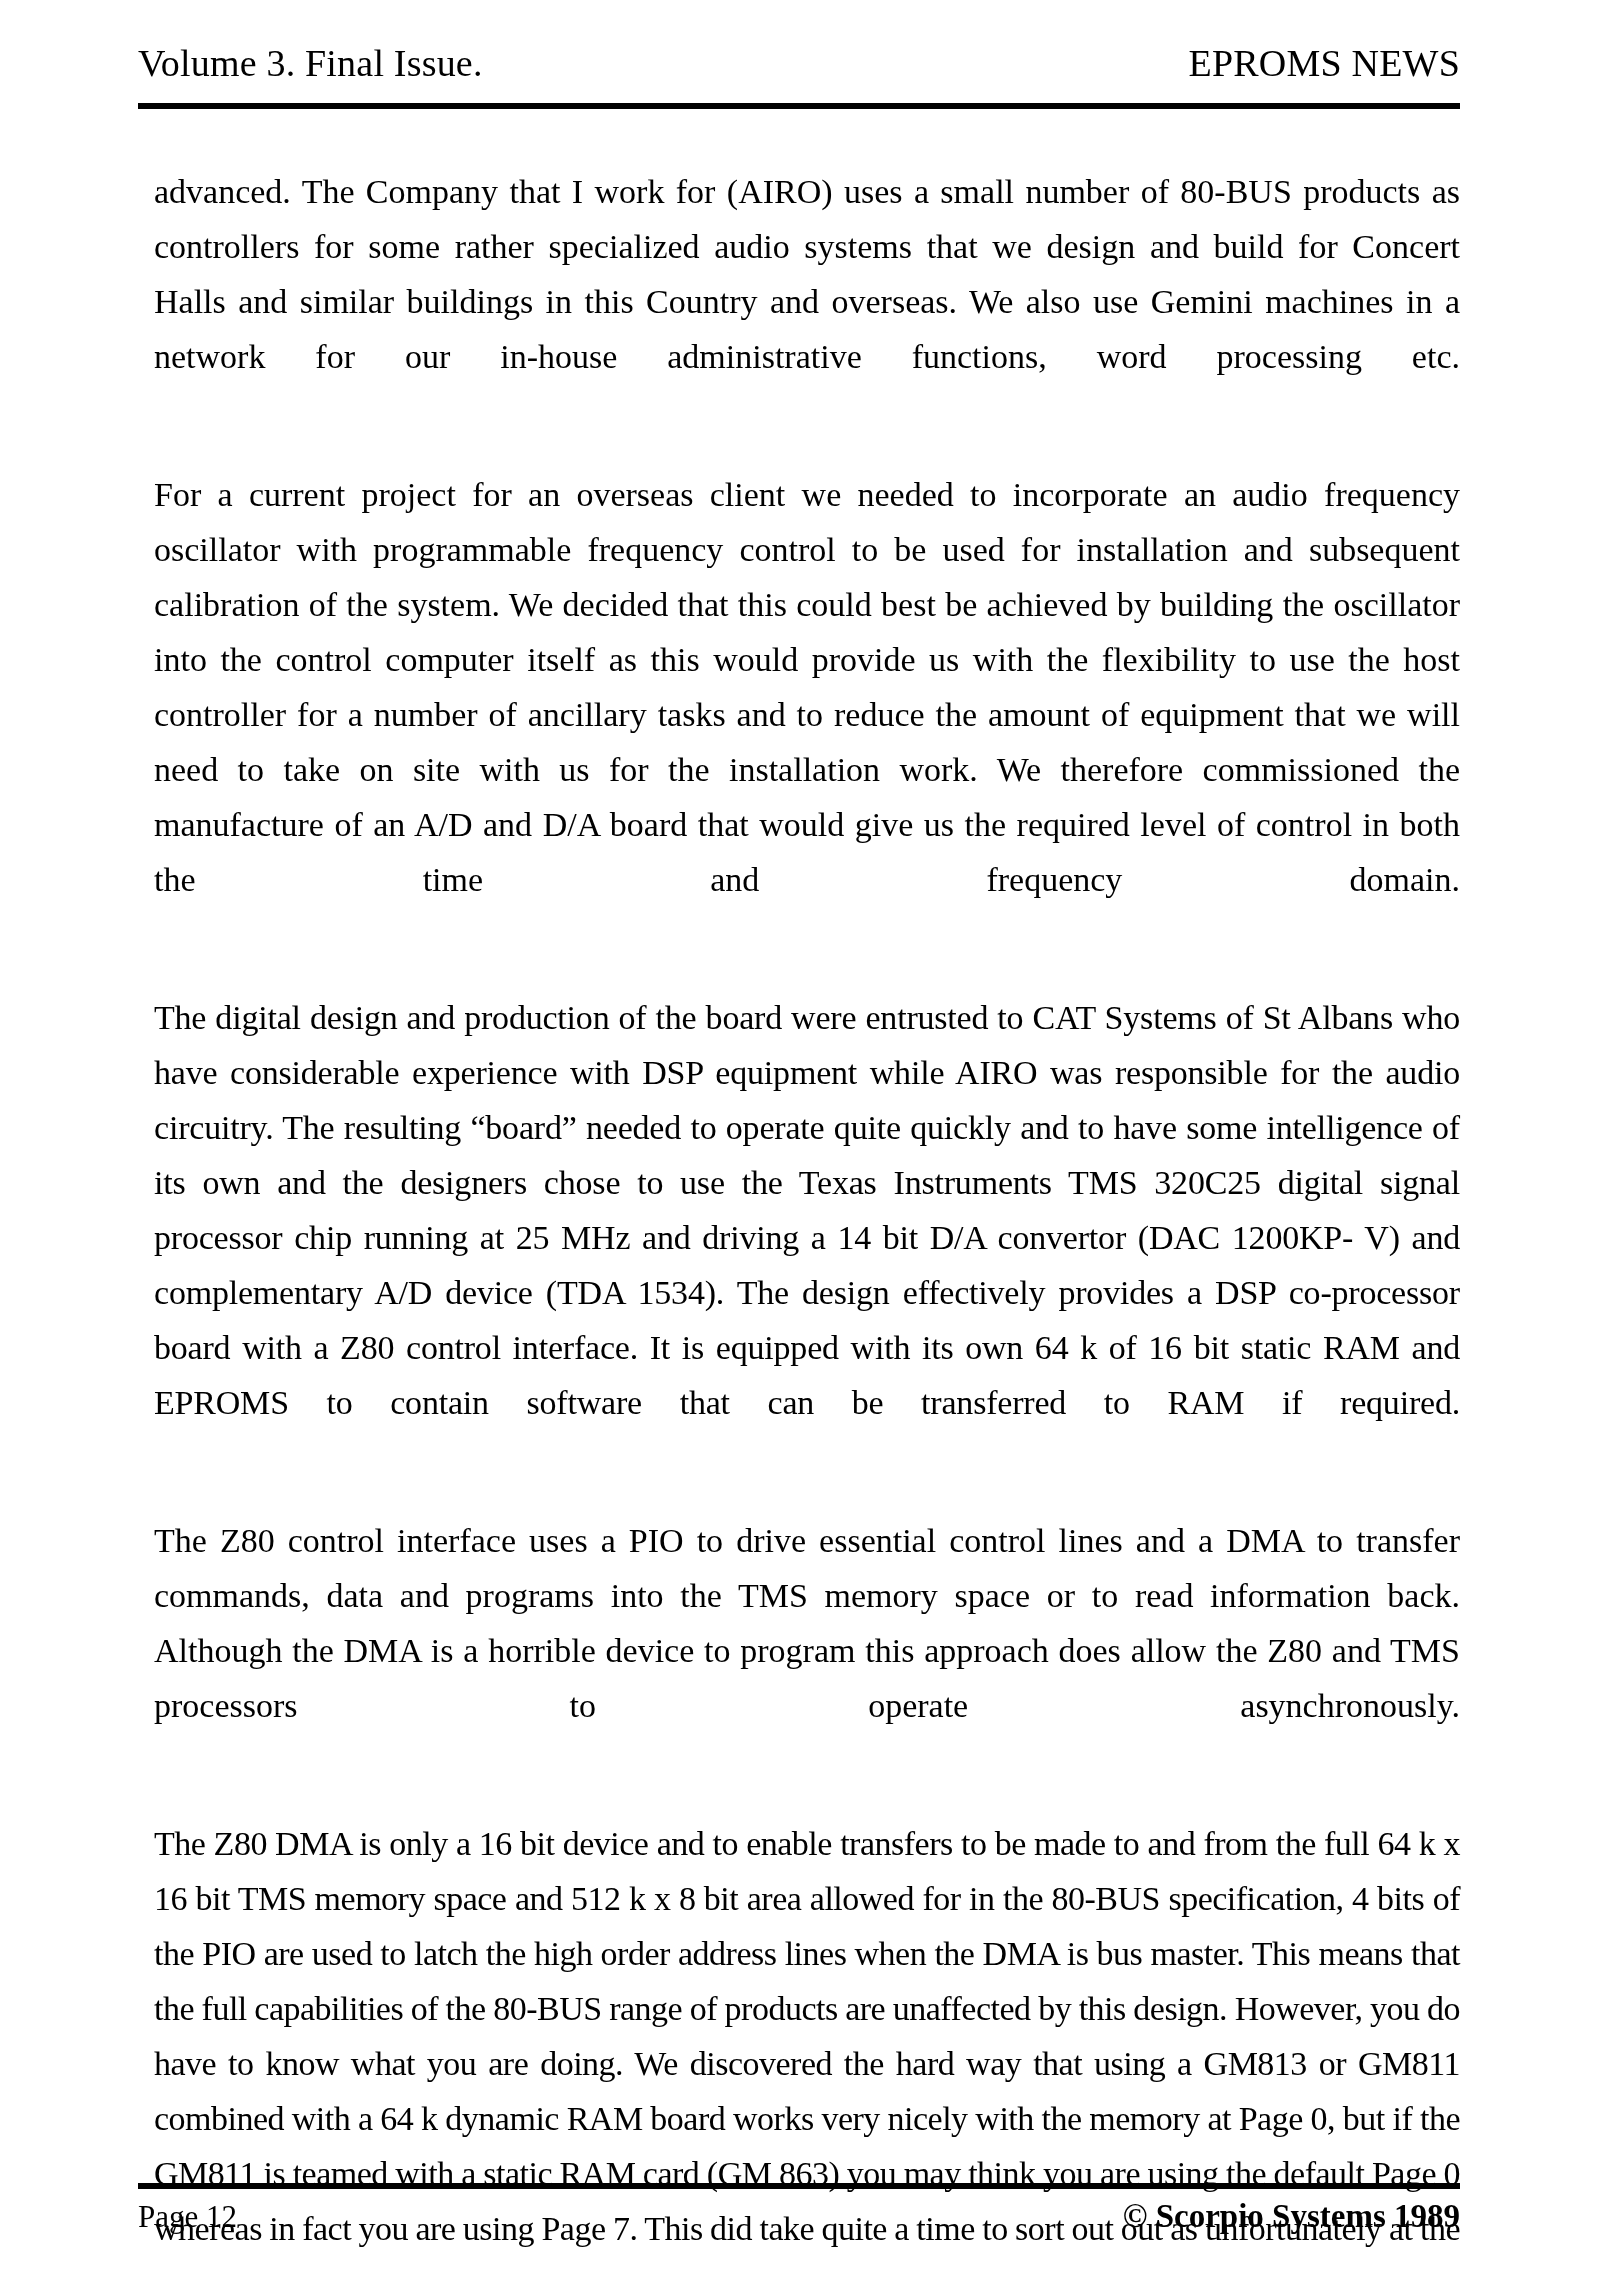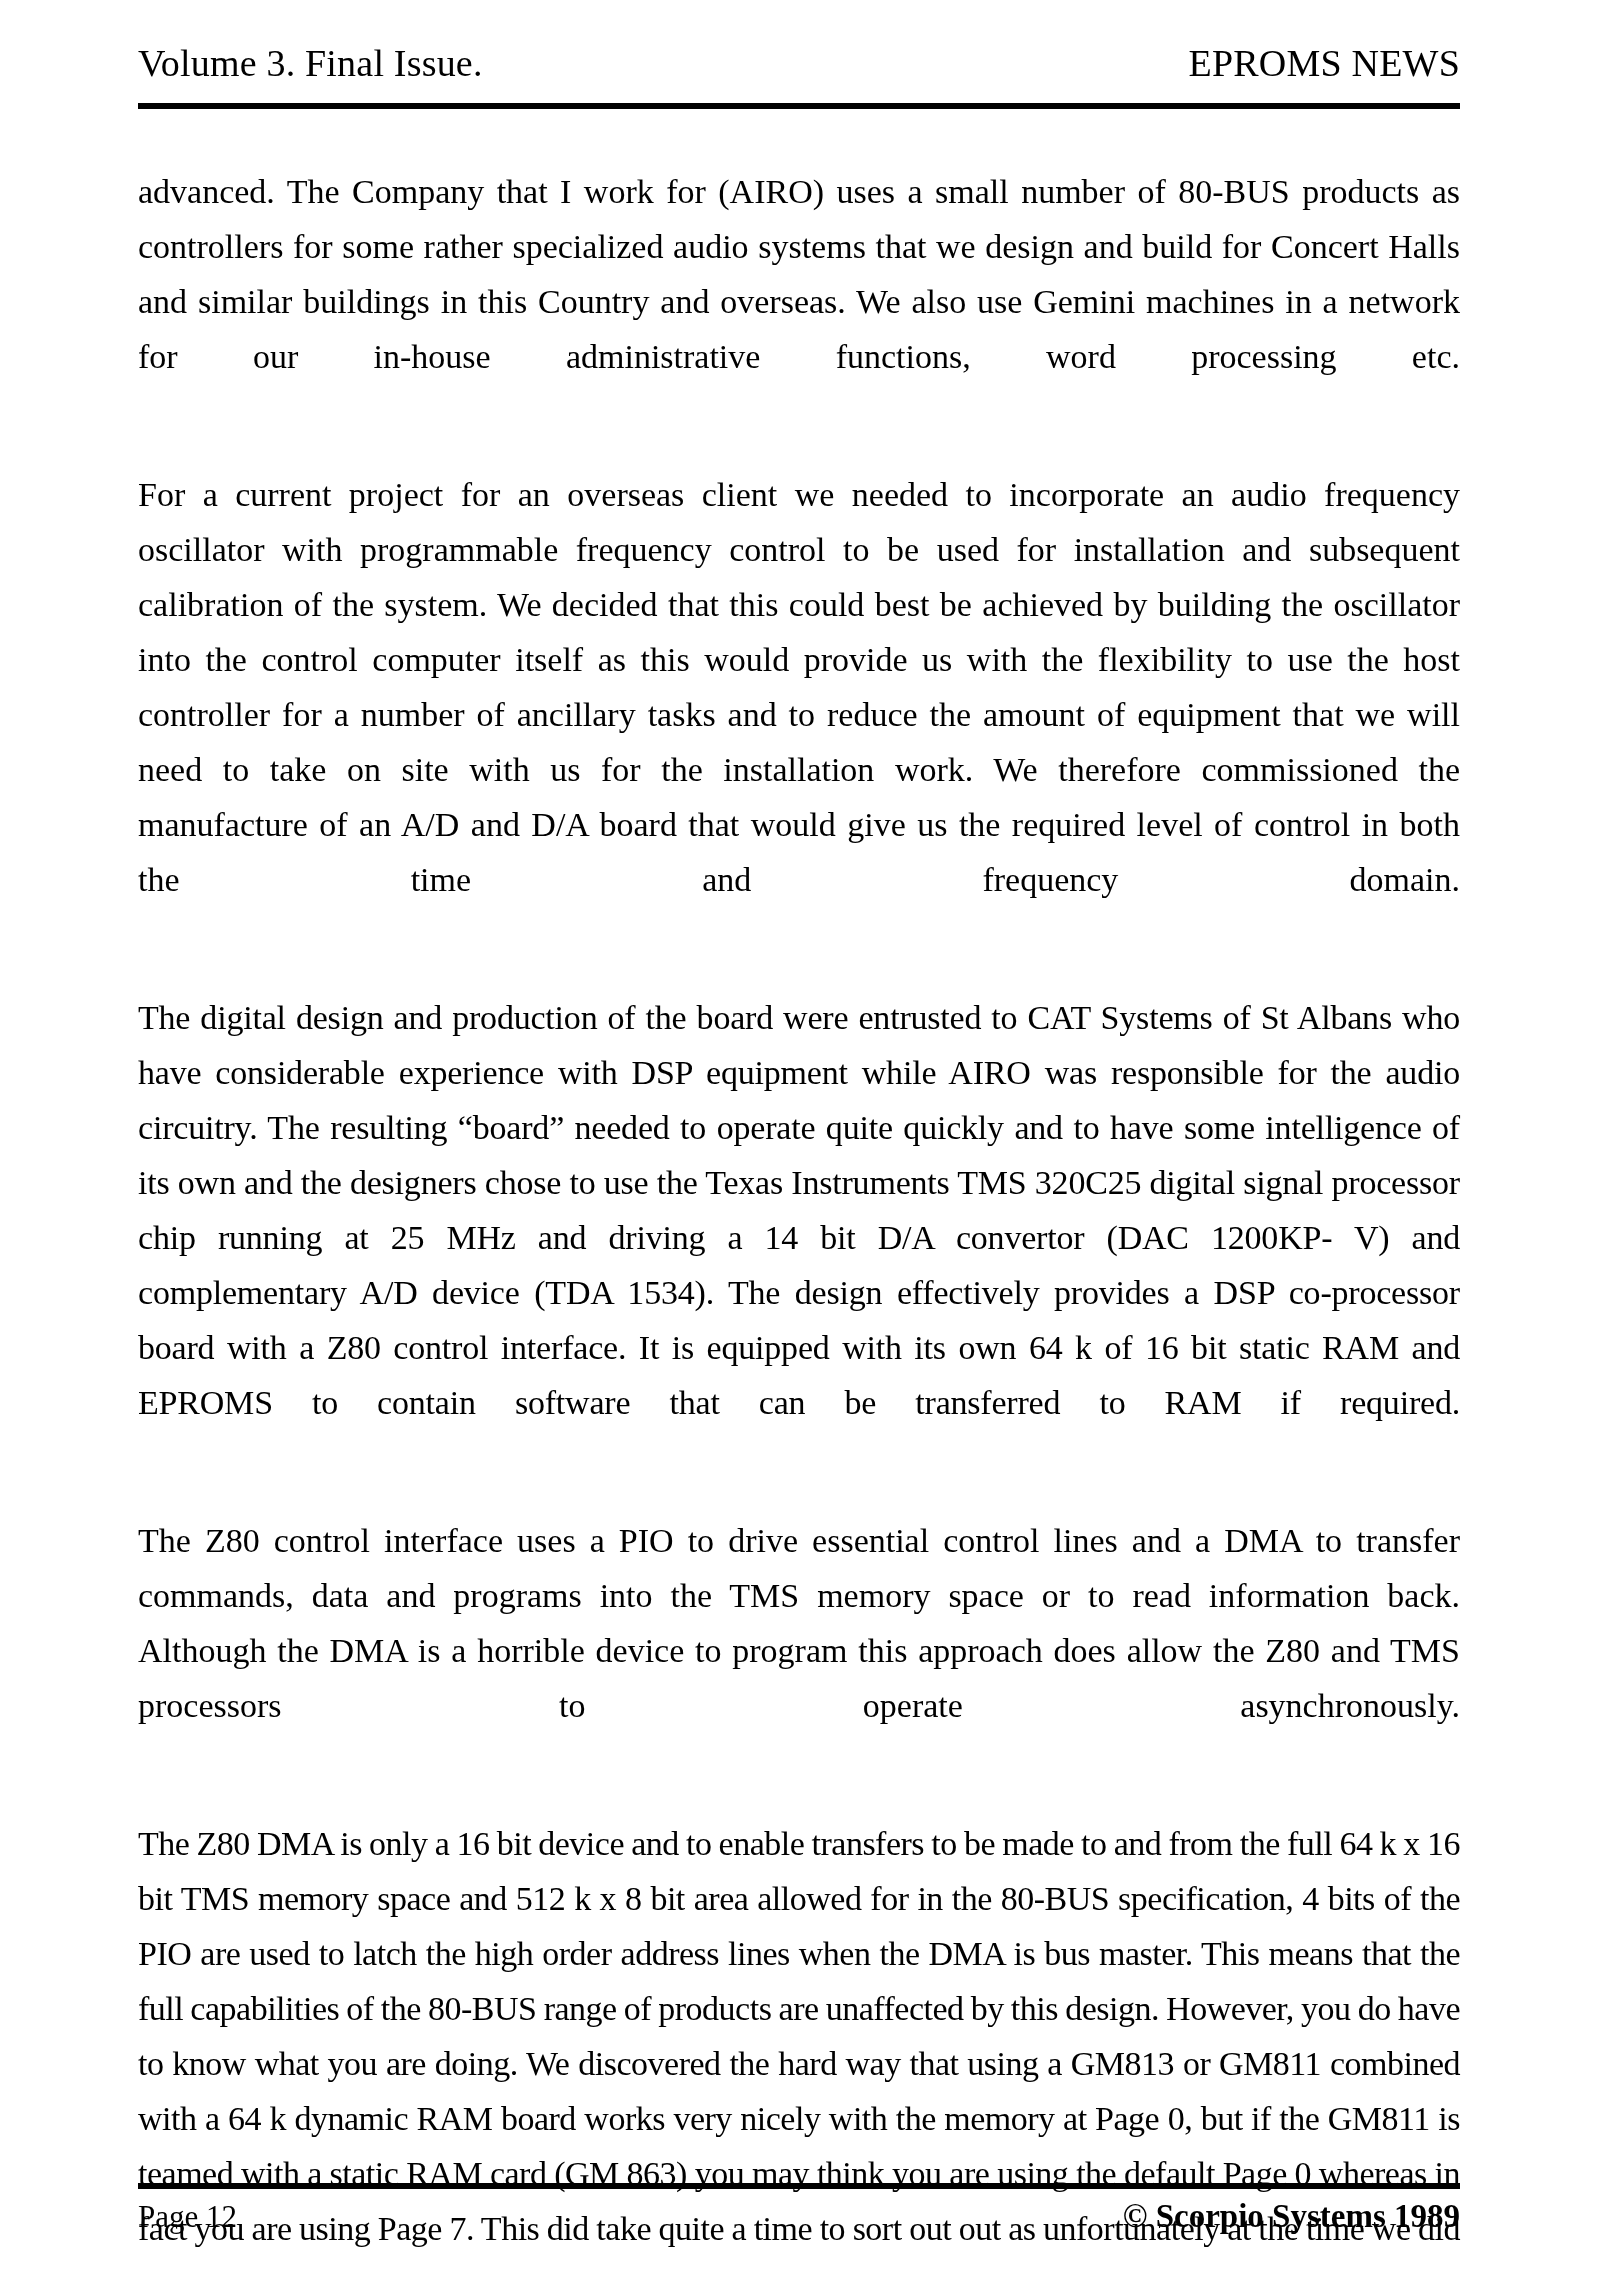--- a/index.html
+++ b/index.html
@@ -44,21 +44,21 @@
   }
 
   
   .body-col {
     position: absolute;
     left: 138px;
     top: 164px;
     width: 1322px;
   }
   .para {
-    margin: 0 0 28px 0;
+    margin: 0 0 28px 16px;
     font-size: 34px;
     line-height: 55px;
     text-align: justify;
     text-justify: inter-word;
     letter-spacing: 0px;
     word-spacing: 0.5px;
     hyphens: none;
     -webkit-hyphens: none;
   }
   .para:last-child { margin-bottom: 0; }

